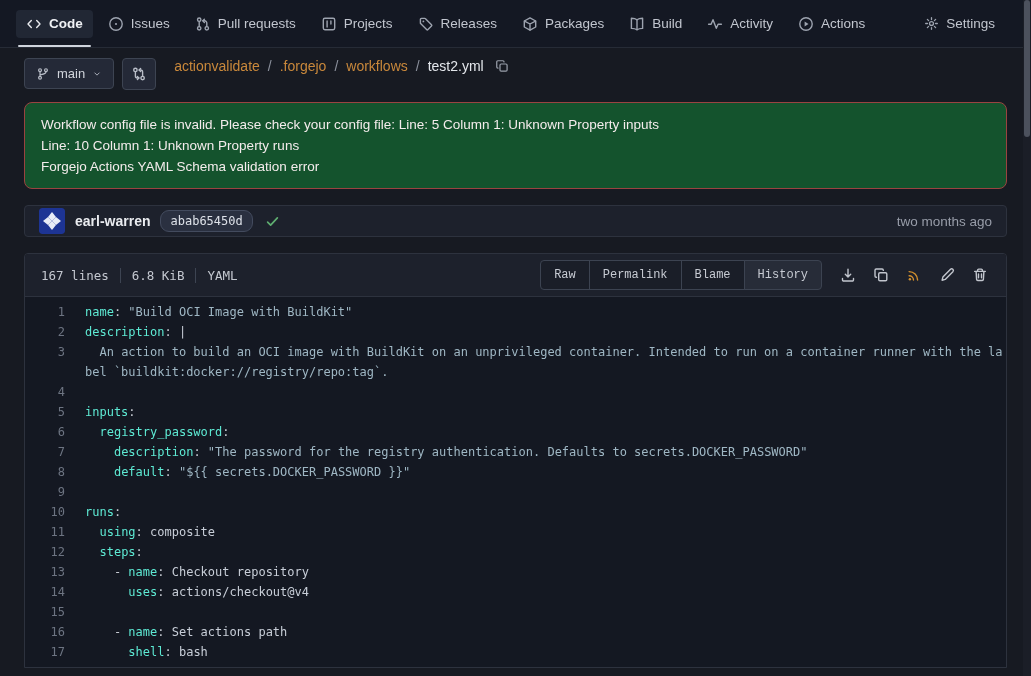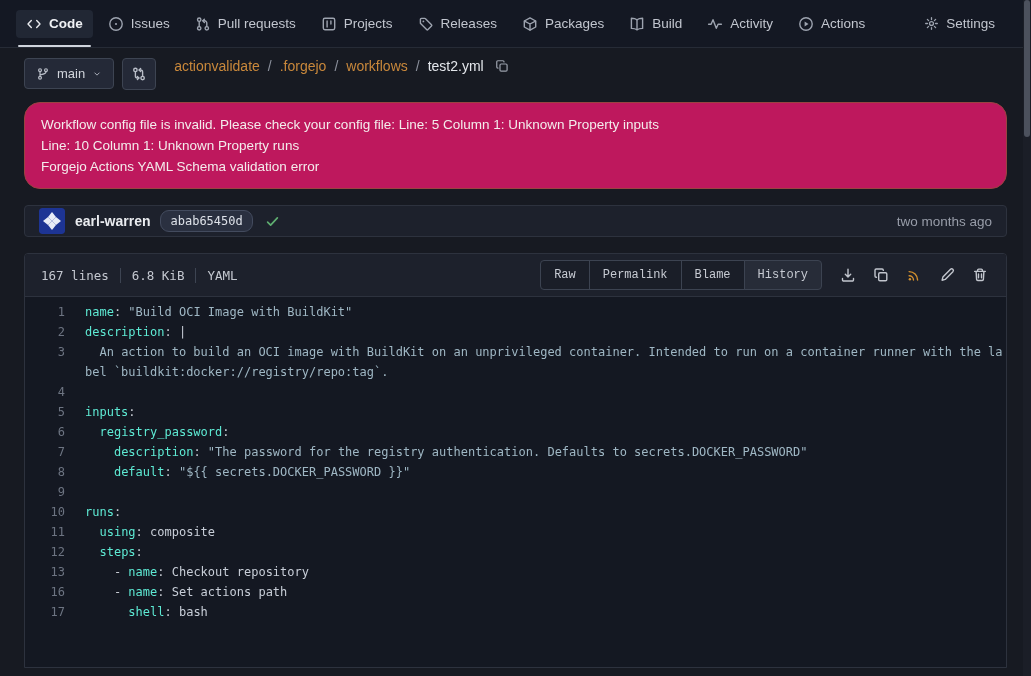--- a/index.html
+++ b/index.html
@@ -20,21 +20,21 @@
   .toolbar{display:flex;align-items:flex-start;margin:10px 24px 0;gap:8px}
   .btn{display:inline-flex;align-items:center;gap:7px;background:#242937;border:1px solid #3d4452;border-radius:4px;color:#d0d4db;font-size:13px;padding:7px 11px;cursor:pointer;font-family:inherit}
   .btn .ic{display:flex;align-items:center;color:#b9bec8}
   .btn.sq{padding:7px 8px}
   .breadcrumb{display:flex;align-items:center;gap:8px;margin-left:10px;font-size:14px;color:#8c919d}
   .breadcrumb a{color:#c9883b;text-decoration:none;cursor:pointer}
   .breadcrumb .file{color:#e4e7ec}
   .copysm{color:#9aa0ab;cursor:pointer;display:flex;margin-left:3px}
 
   
-  .banner{margin:12px 24px 0;background:#be185d;border:1px solid #9a4341;border-radius:16px;padding:11px 16px;font-size:13.5px;line-height:21px;color:#f4ecec}
+  .banner{margin:12px 24px 0;background:#14532d;border:1px solid #9a4341;border-radius:8px;padding:11px 16px;font-size:13.5px;line-height:21px;color:#f4ecec}
 
   
   .commit{margin:16px 24px 0;height:32px;background:#1d212c;border:1px solid #2d323e;border-radius:4px;display:flex;align-items:center;padding:0 14px;gap:10px;font-size:14px;color:#d6d9e0}
   .avatar{display:flex;border-radius:3px;overflow:hidden;flex:none;cursor:pointer}
   .author{font-weight:700;color:#eaecf0;cursor:pointer}
   .hash{font-family:"DejaVu Sans Mono","Liberation Mono",monospace;font-size:12px;color:#dde1e8;background:#2a3040;border:1px solid #434b5e;border-radius:9px;padding:3px 9px;cursor:pointer}
   .check{color:#5fae71;display:flex;margin-left:2px}
   .msg{color:#dcdfe5;cursor:pointer}
   .time{margin-left:auto;color:#989da9;font-size:13.5px}
 
@@ -331,20 +331,28 @@
         </div>
         <div class="crow">
           <span class="ln">12</span>
           <span class="cl"><span class="p">  </span><span class="k">steps</span><span class="p">:</span></span>
         </div>
         <div class="crow">
           <span class="ln">13</span>
           <span class="cl"><span class="p">    - </span><span class="k">name</span><span class="p">: </span><span class="v">Checkout repository</span></span>
         </div>
         <div class="crow">
+          <span class="ln">14</span>
+          <span class="cl"><span class="p">      </span><span class="k">uses</span><span class="p">: </span><span class="v">actions/checkout@v4</span></span>
+        </div>
+        <div class="crow">
+          <span class="ln">15</span>
+          <span class="cl"></span>
+        </div>
+        <div class="crow">
           <span class="ln">16</span>
           <span class="cl"><span class="p">    - </span><span class="k">name</span><span class="p">: </span><span class="v">Set actions path</span></span>
         </div>
         <div class="crow">
           <span class="ln">17</span>
           <span class="cl"><span class="p">      </span><span class="k">shell</span><span class="p">: </span><span class="v">bash</span></span>
         </div>
       </div>
   </div>
 </div>

